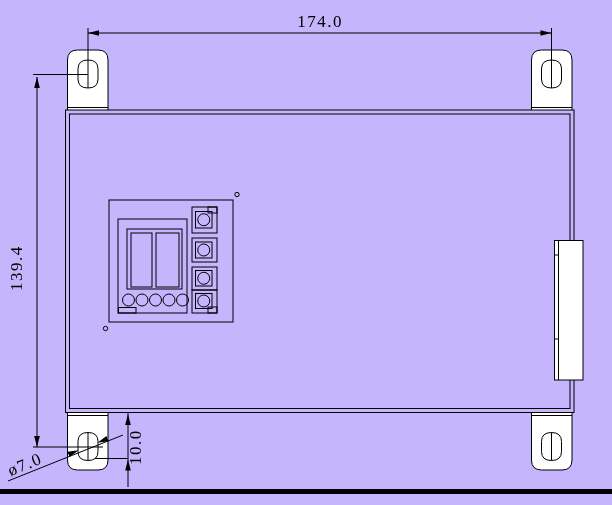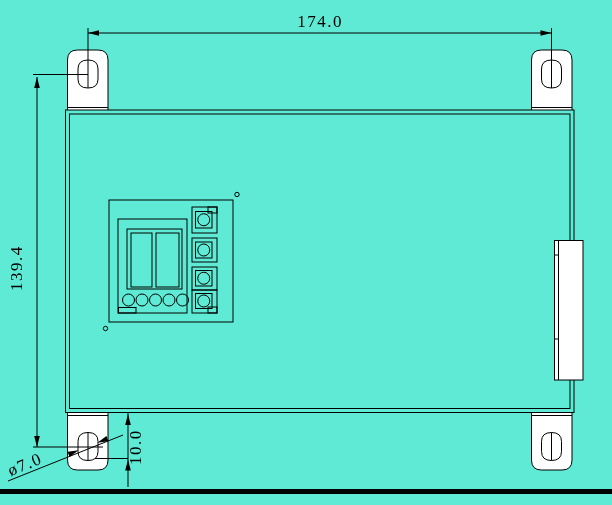--- a/index.html
+++ b/index.html
@@ -4,21 +4,21 @@
 <style>
   html, body {
     margin: 0;
     padding: 0;
     background: #ffffff;
   }
   .drawing-canvas {
     position: relative;
     width: 612px;
     height: 505px;
-    background: #5eead4;
+    background: #c4b5fd;
     overflow: hidden;
   }
   svg { display: block; }
   .dim-text {
     font-family: "Liberation Serif", "DejaVu Serif", serif;
     font-size: 17px;
     letter-spacing: 1.5px;
     fill: #000000;
     stroke: none;
   }

